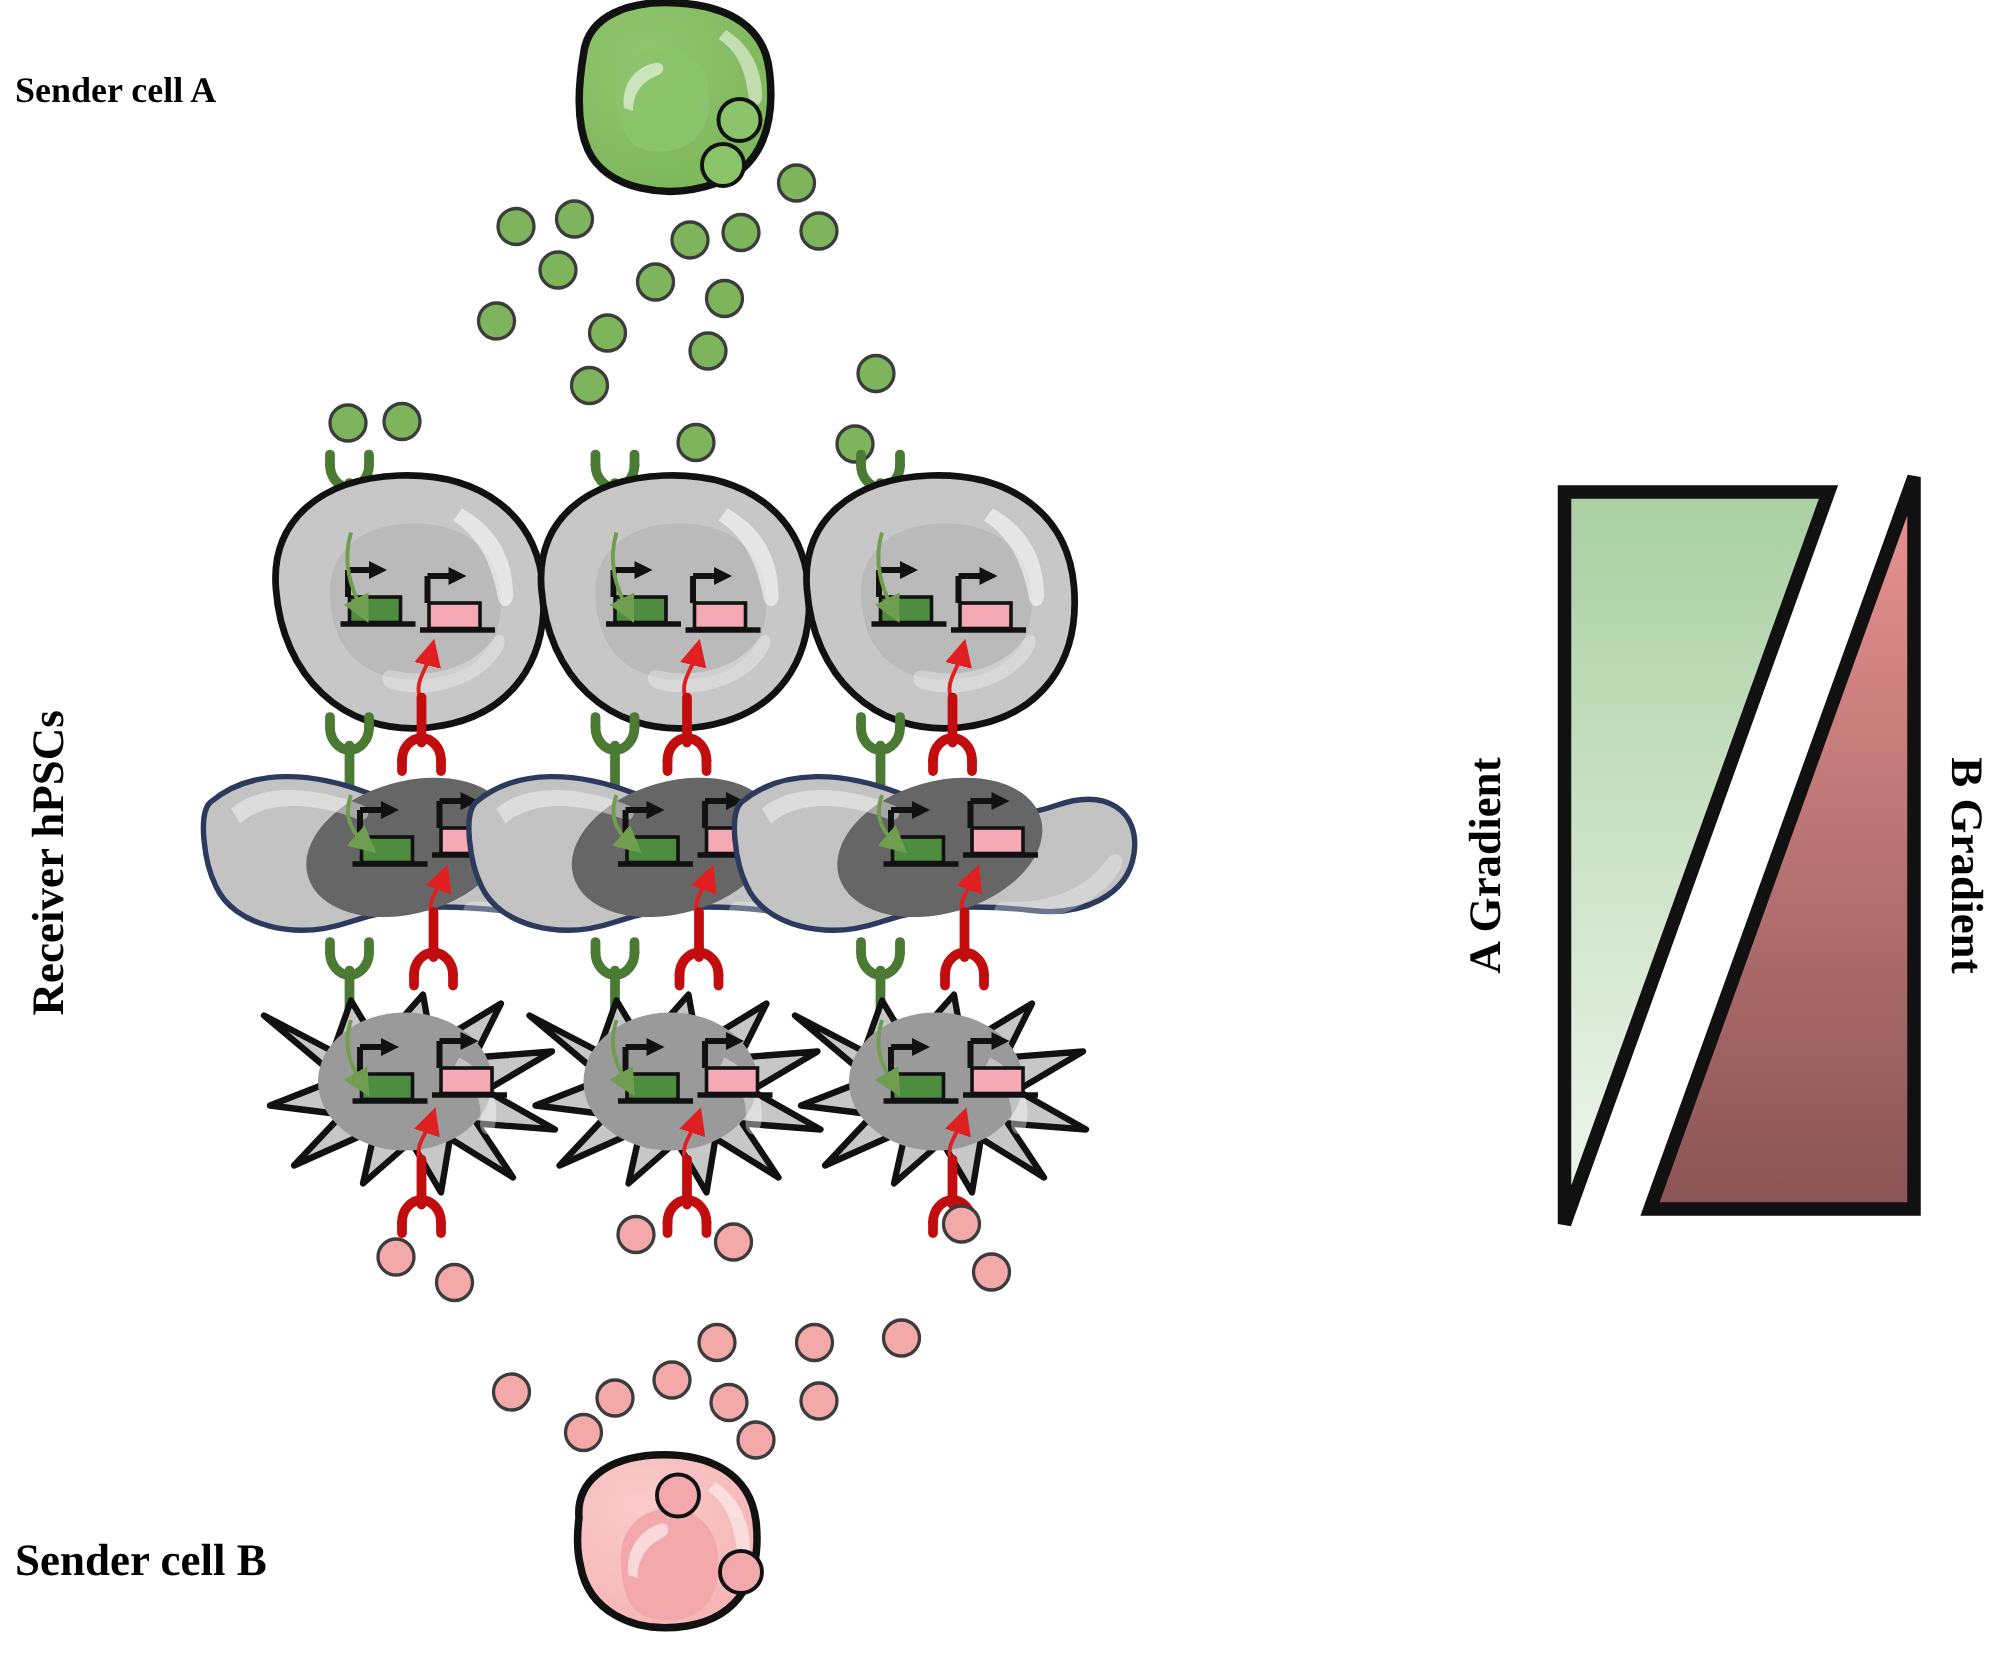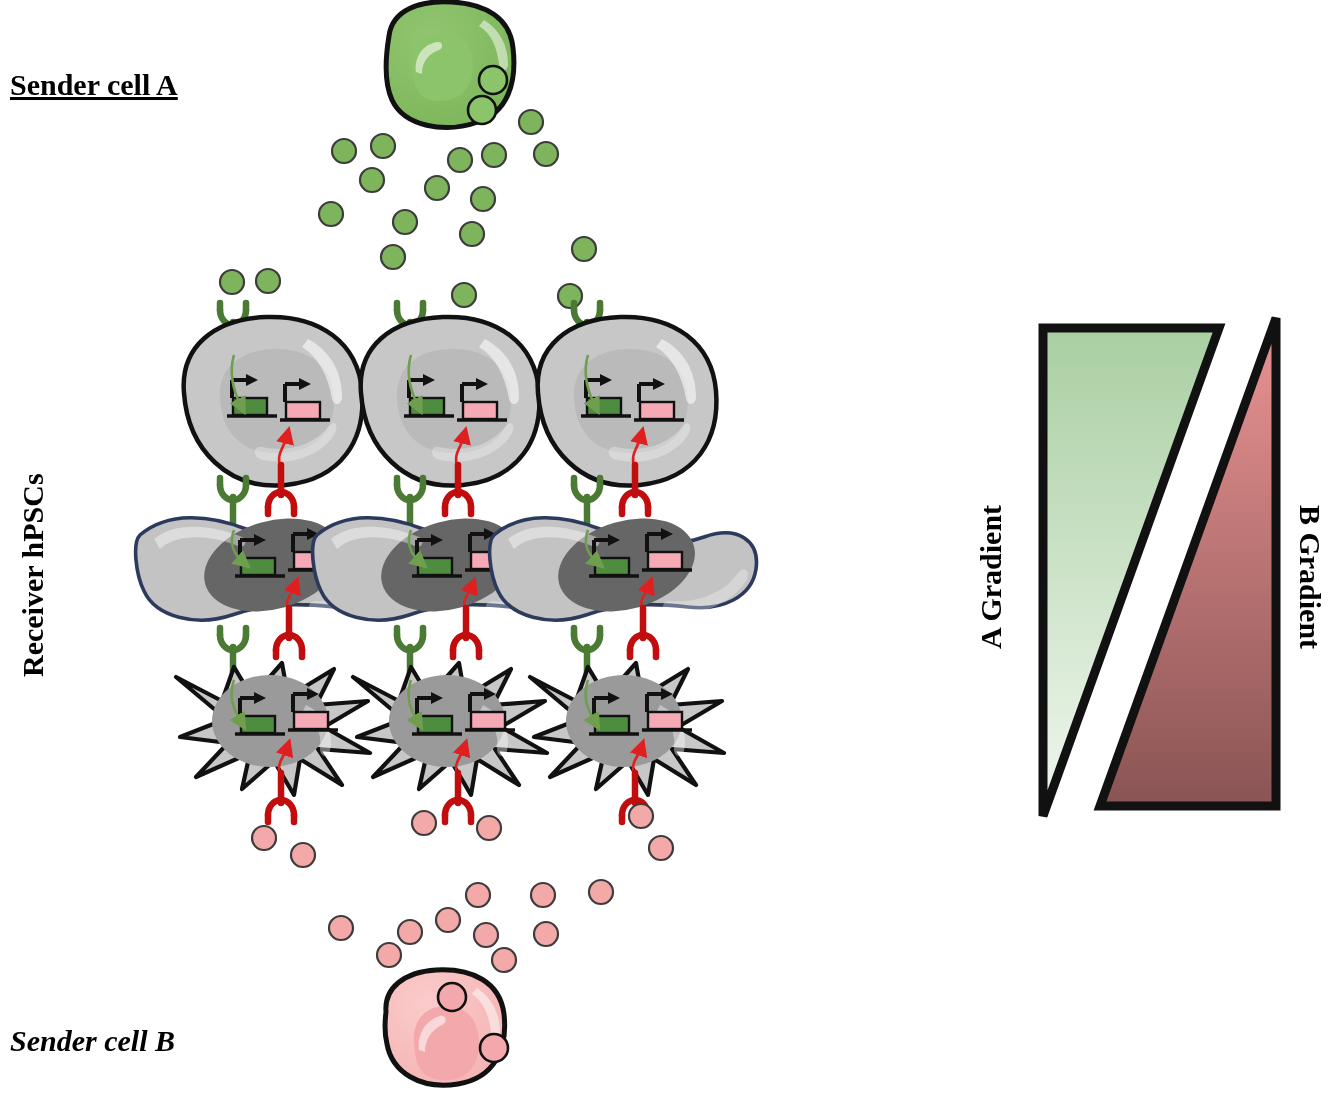--- a/index.html
+++ b/index.html
@@ -2,22 +2,22 @@
 <html><head>
 <meta charset="utf-8">
 <style>
   html,body{margin:0;padding:0;background:#ffffff;}
   body{width:1328px;height:1113px;overflow:hidden;
        font-family:"Liberation Serif","DejaVu Serif",serif;}
   #stage{position:relative;width:1328px;height:1113px;background:#fff;}
   svg.layer{position:absolute;left:0;top:0;width:1328px;height:1113px;}
   .lbl{position:absolute;font-weight:bold;color:#000;white-space:nowrap;
        font-family:"Liberation Serif","DejaVu Serif",serif;}
-  #lbl-sender-a{left:10px;top:68px;font-size:30px;text-decoration:underline;}
-  #lbl-sender-b{left:10px;top:1024px;font-size:30px;font-style:italic;}
+  #lbl-sender-a{left:10px;top:48px;font-size:24px;}
+  #lbl-sender-b{left:10px;top:1024px;font-size:30px;}
   #lbl-receiver{left:-62px;top:565px;width:190px;text-align:center;font-size:30px;
                 transform:rotate(-90deg);transform-origin:50% 50%;}
   #lbl-grad-a{left:896px;top:560px;width:190px;text-align:center;font-size:30px;
               transform:rotate(-90deg);transform-origin:50% 50%;}
   #lbl-grad-b{left:1215px;top:560px;width:190px;text-align:center;font-size:30px;
               transform:rotate(90deg);transform-origin:50% 50%;}
 </style>
 </head>
 <body>
 

